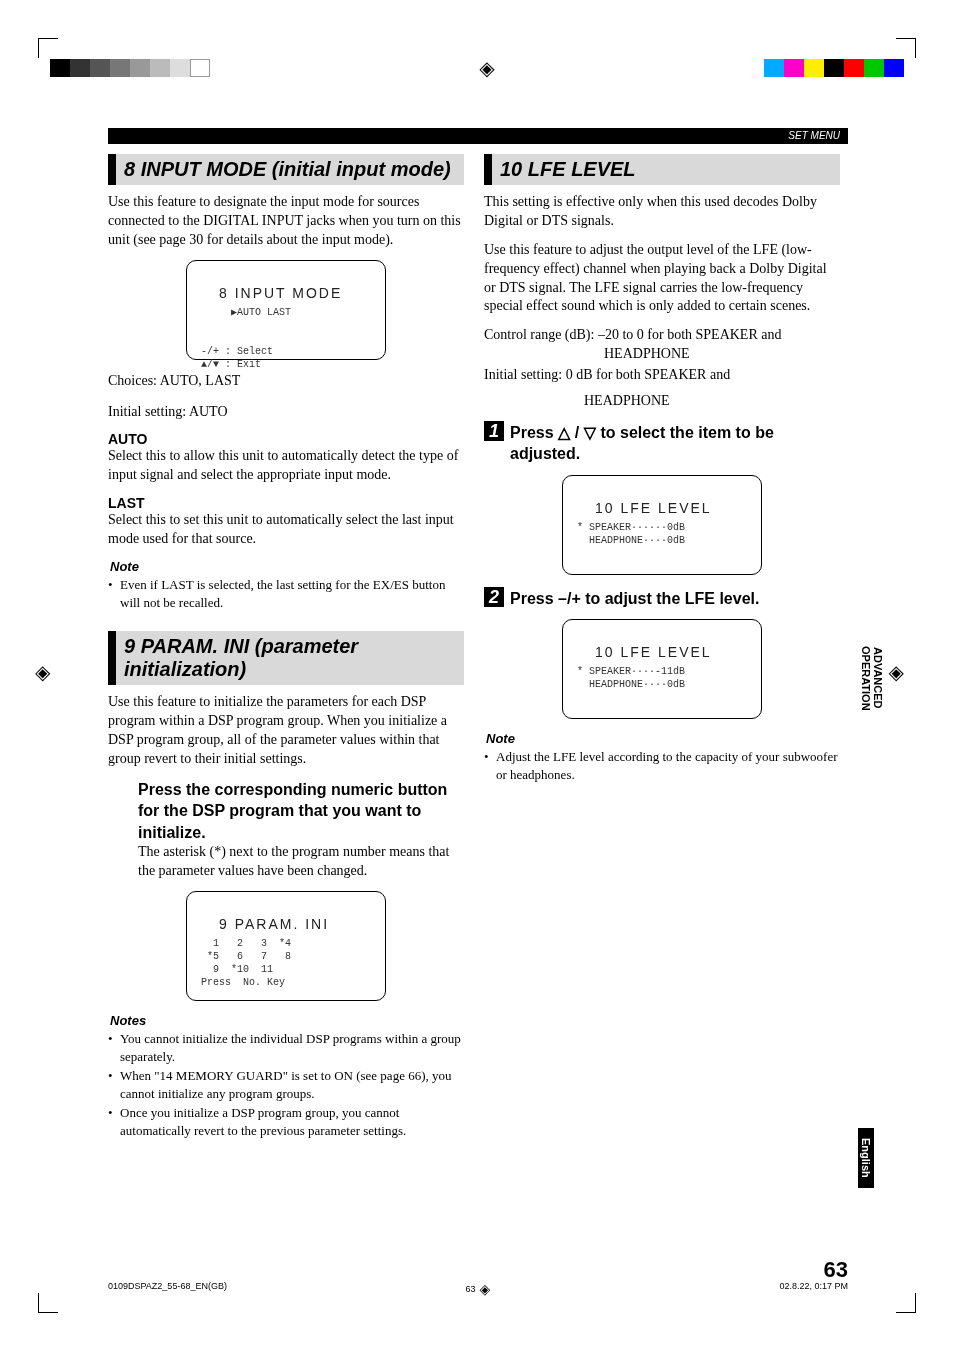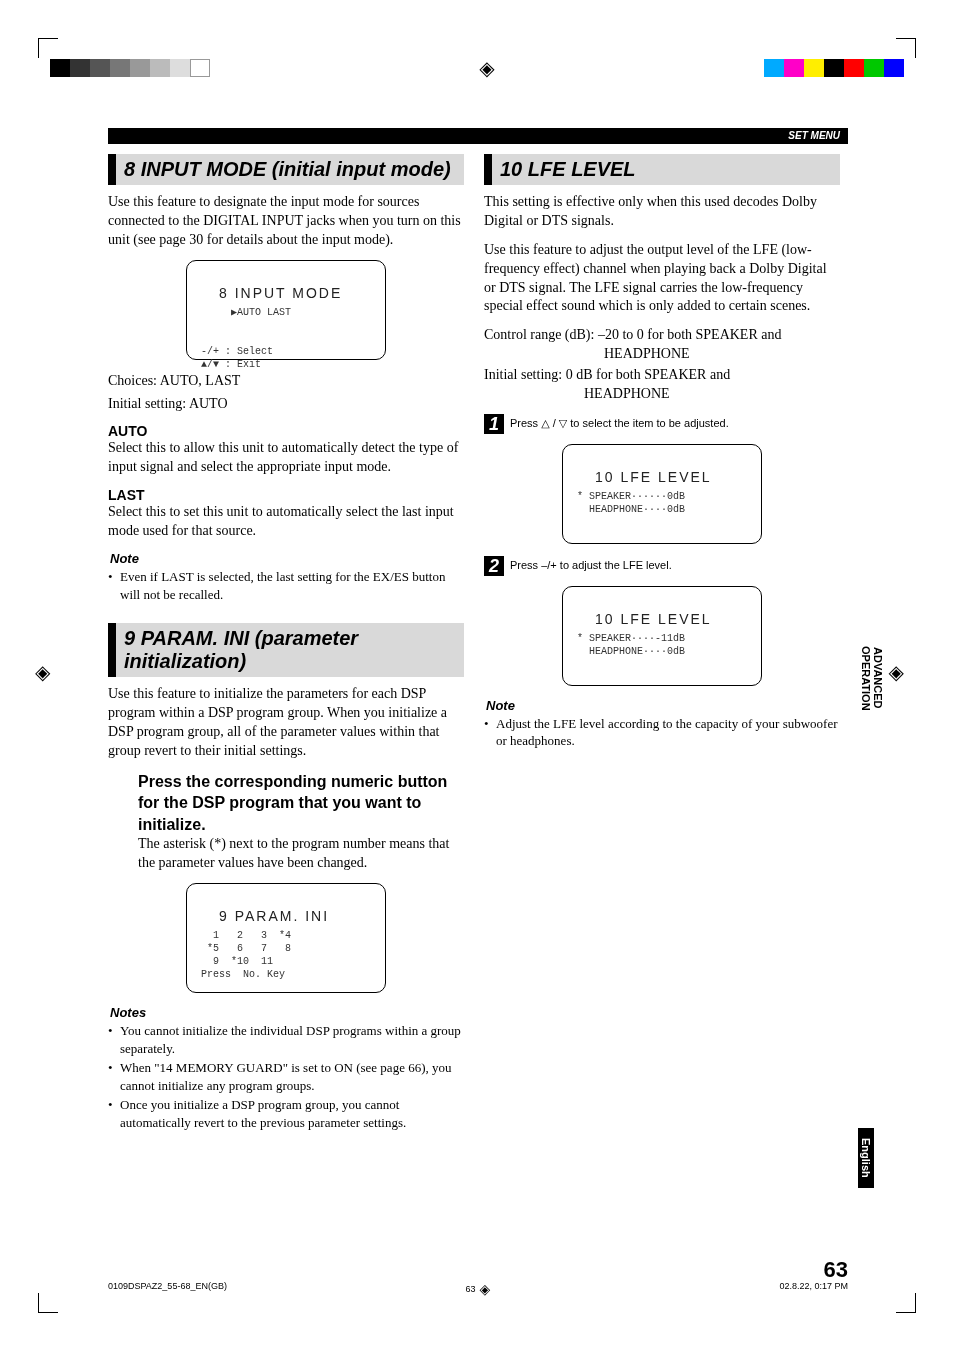--- a/index.html
+++ b/index.html
@@ -45,21 +45,21 @@
     height: 1155px;
   }
   .black-bar {
     width: 100%;
     height: 16px;
     background: #000;
     color: #fff;
     font-family: Arial, sans-serif;
     font-size: 10px;
     font-style: italic;
-    font-weight: bold;
+    font-weight: normal;
     text-align: right;
     line-height: 16px;
     padding-right: 8px;
   }
   .columns {
     display: flex;
     gap: 20px;
     margin-top: 10px;
   }
   .column { width: 356px; }
@@ -86,21 +86,21 @@
     font-weight: bold;
     font-size: 18px;
     color: #fff;
     background: #000;
     display:inline-block;
     width: 20px; height: 20px;
     text-align: center;
     line-height: 20px;
     flex-shrink:0;
   }
-  .step-text { font-family: Arial, sans-serif; font-weight: normal; font-size: 11px; line-height:1.3; padding-top:2px;}
+  .step-text { font-family: Arial, sans-serif; font-weight: bold; font-size: 16px; line-height:1.3; padding-top:2px;}
   .lcd-box {
     width: 200px; height: 100px;
     border: 1px solid #000;
     border-radius: 10px;
     margin: 10px auto 12px auto;
     padding: 23px 14px;
     font-family: "Courier New", monospace;
     font-size: 10px;
     line-height: 1.3;
     color: #333;
@@ -192,21 +192,21 @@
 
       <div class="lcd-box">
         <div class="lcd-title">8 INPUT MODE</div>
         <div class="lcd-body">     ▶AUTO LAST
 
 
 -/+ : Select
 ▲/▼ : Exit</div>
       </div>
 
-      <p class="body-text" style="margin-bottom:4px">Choices: AUTO, LAST</p>
+      <p class="body-text" style="margin-bottom:12px">Choices: AUTO, LAST</p>
       <p class="body-text">Initial setting: AUTO</p>
 
       <div class="sub-head">AUTO</div>
       <p class="body-text">Select this to allow this unit to automatically detect the type of input signal and select the appropriate input mode.</p>
 
       <div class="sub-head">LAST</div>
       <p class="body-text">Select this to set this unit to automatically select the last input mode used for that source.</p>
 
       <div class="note-head">Note</div>
       <p class="bullet">Even if LAST is selected, the last setting for the EX/ES button will not be recalled.</p>
@@ -235,21 +235,21 @@
       <p class="bullet">Once you initialize a DSP program group, you cannot automatically revert to the previous parameter settings.</p>
     </div>
 
     <div class="column">
       <div class="section-head">10  LFE LEVEL</div>
       <p class="body-text">This setting is effective only when this used decodes Dolby Digital or DTS signals.</p>
       <p class="body-text">Use this feature to adjust the output level of the LFE (low-frequency effect) channel when playing back a Dolby Digital or DTS signal. The LFE signal carries the low-frequency special effect sound which is only added to certain scenes.</p>
 
       <p class="body-text" style="margin-bottom:0">Control range (dB): –20 to 0 for both SPEAKER and</p>
       <p class="body-text" style="margin-left:120px;margin-bottom:2px">HEADPHONE</p>
-      <p class="body-text" style="margin-bottom:0">Initial setting: 0 dB for both SPEAKER and</p>
+      <p class="body-text" style="margin-bottom:7px">Initial setting: 0 dB for both SPEAKER and</p>
       <p class="body-text" style="margin-left:100px">HEADPHONE</p>
 
       <div class="step">
         <span class="step-num">1</span>
         <span class="step-text">Press △ / ▽ to select the item to be adjusted.</span>
       </div>
       <div class="lcd-box">
         <div class="lcd-title">10 LFE LEVEL</div>
         <div class="lcd-body">* SPEAKER······0dB
   HEADPHONE····0dB</div>

